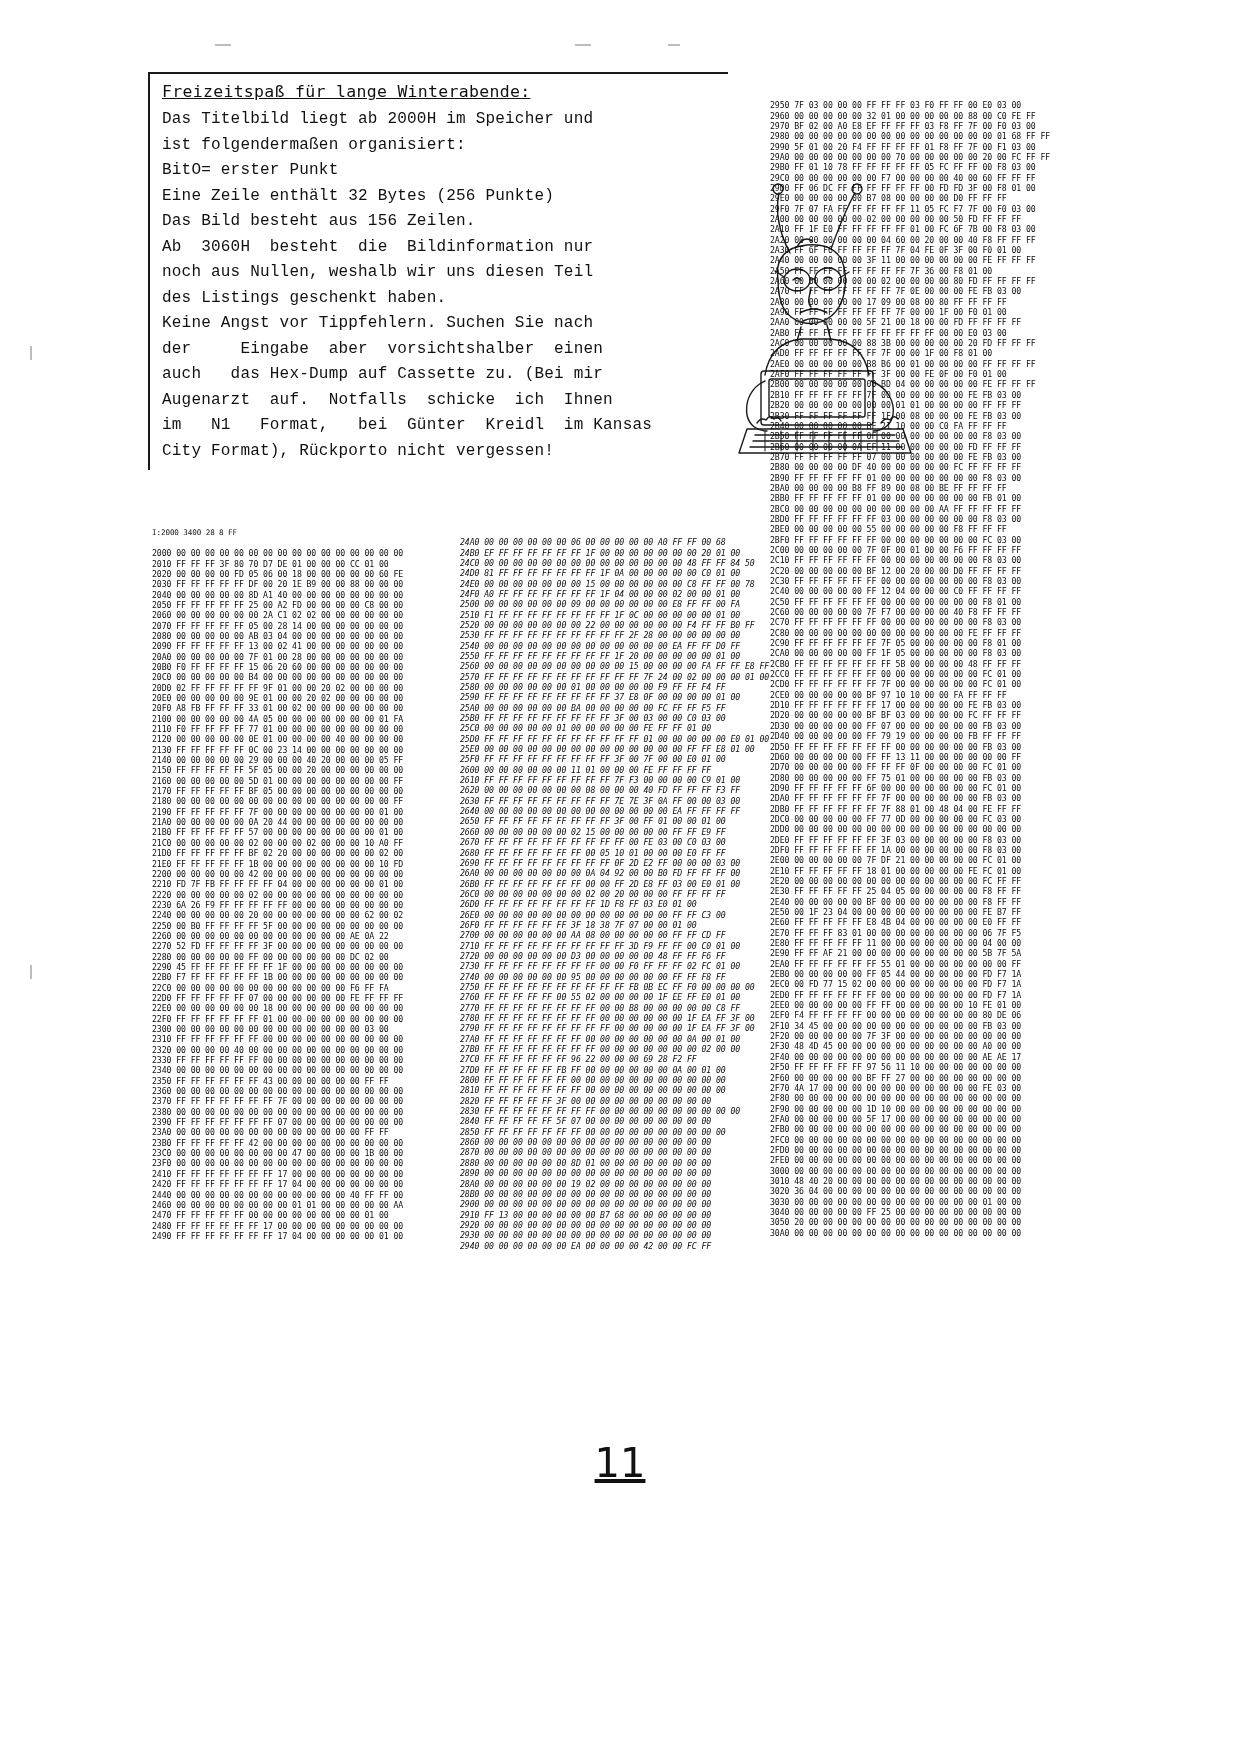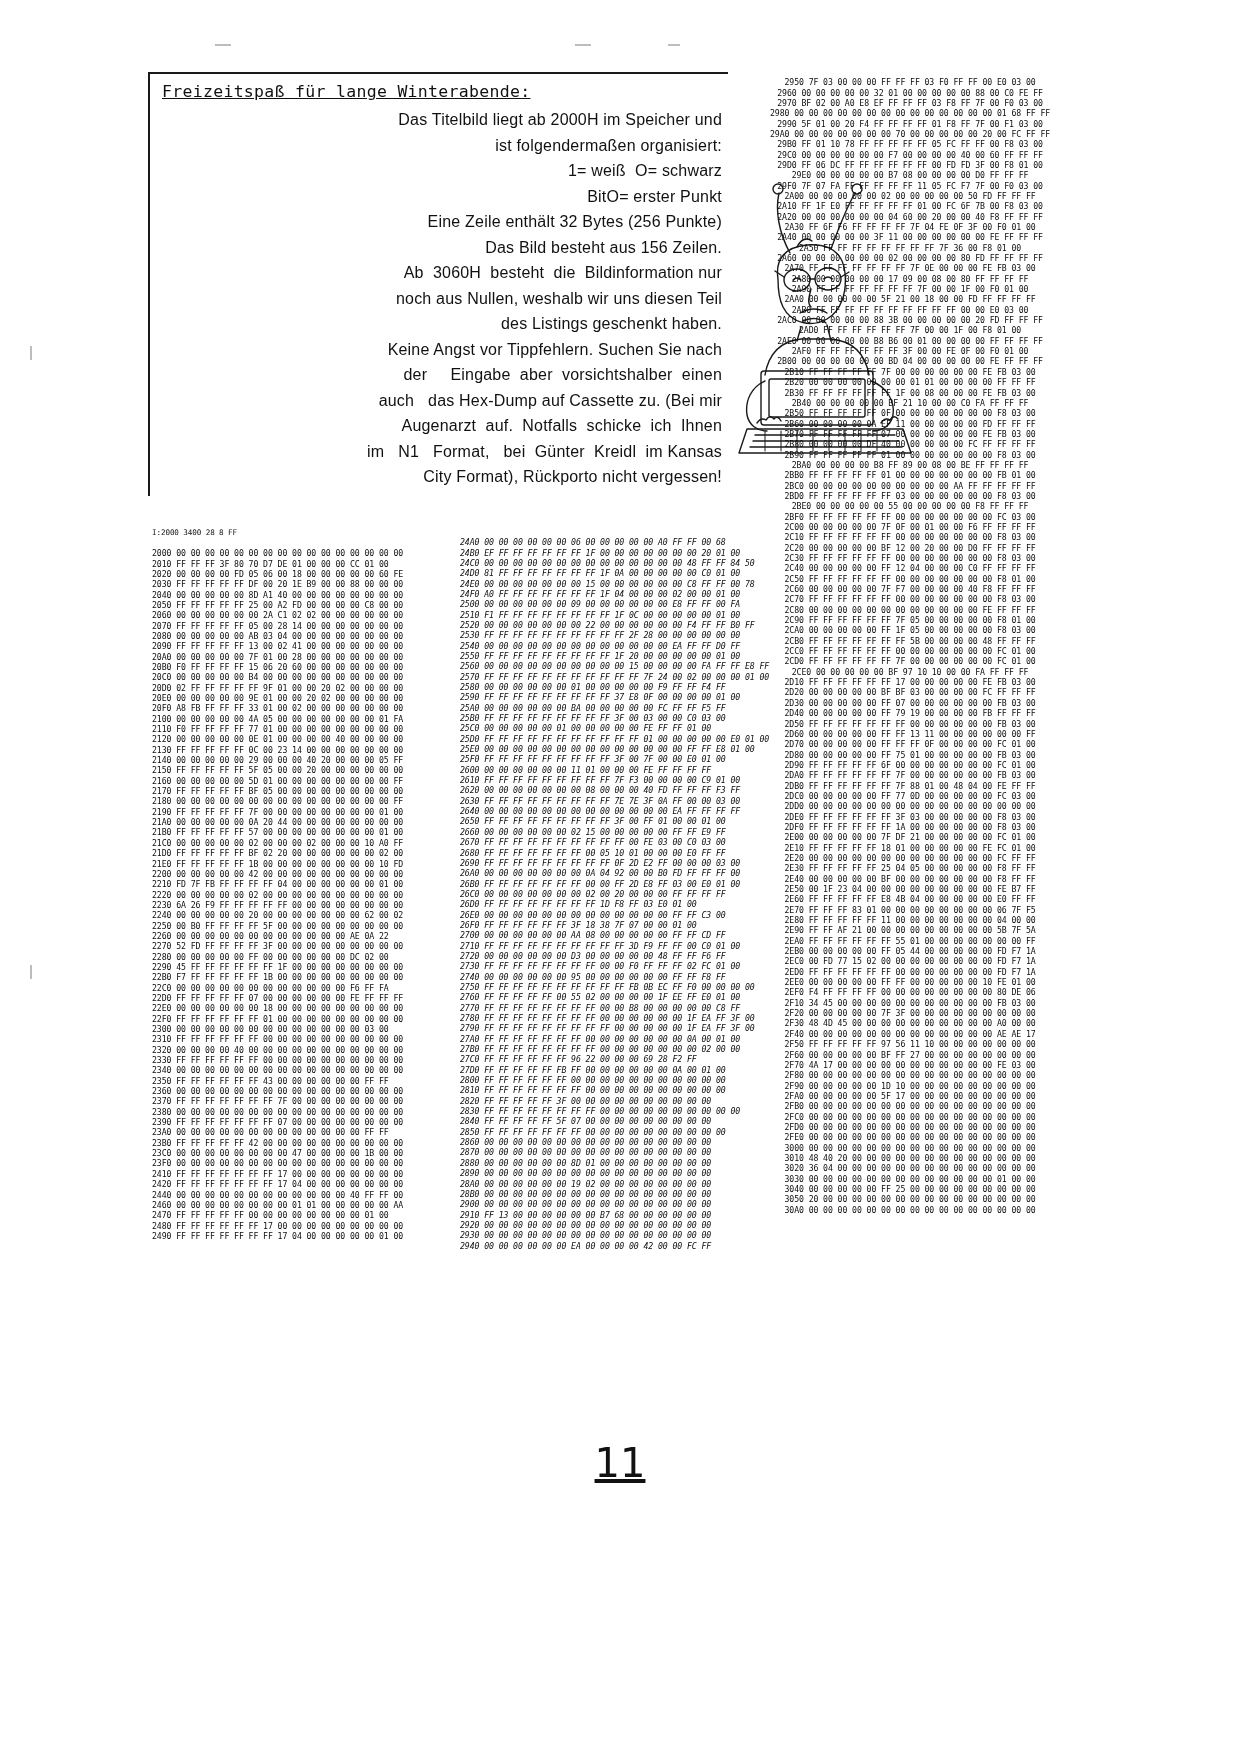--- a/index.html
+++ b/index.html
@@ -29,26 +29,25 @@
   }
   #article-title {
     font-family: "DejaVu Sans Mono", monospace;
     font-size: 16.5px;
     letter-spacing: 0.3px;
     text-decoration: underline;
     margin-bottom: 6px;
     white-space: nowrap;
   }
   .article-line {
-    font-family: Liberation Sans, sans-serif;
+    font-family: Liberation Mono, monospace;
     font-size: 16px;
     line-height: 25.5px;
     letter-spacing: 0.2px;
     white-space: pre;
-    text-align: right;
   }
 
   
   #doodle {
     position: absolute;
     left: 735px;
     top: 175px;
     width: 185px;
     height: 285px;
   }
@@ -59,21 +58,21 @@
     position: absolute;
     font-family: "DejaVu Sans Mono", monospace;
     font-size: 8.2px;
     line-height: 10.35px;
     letter-spacing: -0.1px;
     white-space: pre;
     color: #0d0d0d;
   }
   #hex-col-1 { left: 152px; top: 540px; }
   #hex-col-2 { left: 460px; top: 529px; font-style: italic; }
-  #hex-col-3 { left: 770px; top: 69px; text-align: center; }
+  #hex-col-3 { left: 770px; top: 92px; }
 
   #hex-header {
     position: absolute;
     left: 152px;
     top: 528px;
     font-family: "DejaVu Sans Mono", monospace;
     font-size: 7.6px;
     letter-spacing: -0.1px;
     white-space: pre;
     text-align: center;
@@ -104,21 +103,20 @@
 <div class="scan-mark" style="left:215px; top:44px; width:16px; height:2px;"></div>
 <div class="scan-mark" style="left:575px; top:44px; width:16px; height:2px;"></div>
 <div class="scan-mark" style="left:668px; top:44px; width:12px; height:2px;"></div>
 <div class="scan-mark" style="left:30px; top:346px; width:2px; height:14px;"></div>
 <div class="scan-mark" style="left:30px; top:965px; width:2px; height:14px;"></div>
 
 <div id="article-box">
   <div id="article-title">Freizeitspaß für lange Winterabende:</div>
   <div class="article-line">Das Titelbild liegt ab 2000H im Speicher und</div>
   <div class="article-line">ist folgendermaßen organisiert:</div>
-  <div class="article-line">1= weiß  O= schwarz</div>
   <div class="article-line">BitO= erster Punkt</div>
   <div class="article-line">Eine Zeile enthält 32 Bytes (256 Punkte)</div>
   <div class="article-line">Das Bild besteht aus 156 Zeilen.</div>
   <div class="article-line">Ab  3060H  besteht  die  Bildinformation nur</div>
   <div class="article-line">noch aus Nullen, weshalb wir uns diesen Teil</div>
   <div class="article-line">des Listings geschenkt haben.</div>
   <div class="article-line">Keine Angst vor Tippfehlern. Suchen Sie nach</div>
   <div class="article-line">der     Eingabe  aber  vorsichtshalber  einen</div>
   <div class="article-line">auch   das Hex-Dump auf Cassette zu. (Bei mir</div>
   <div class="article-line">Augenarzt  auf.  Notfalls  schicke  ich  Ihnen</div>

